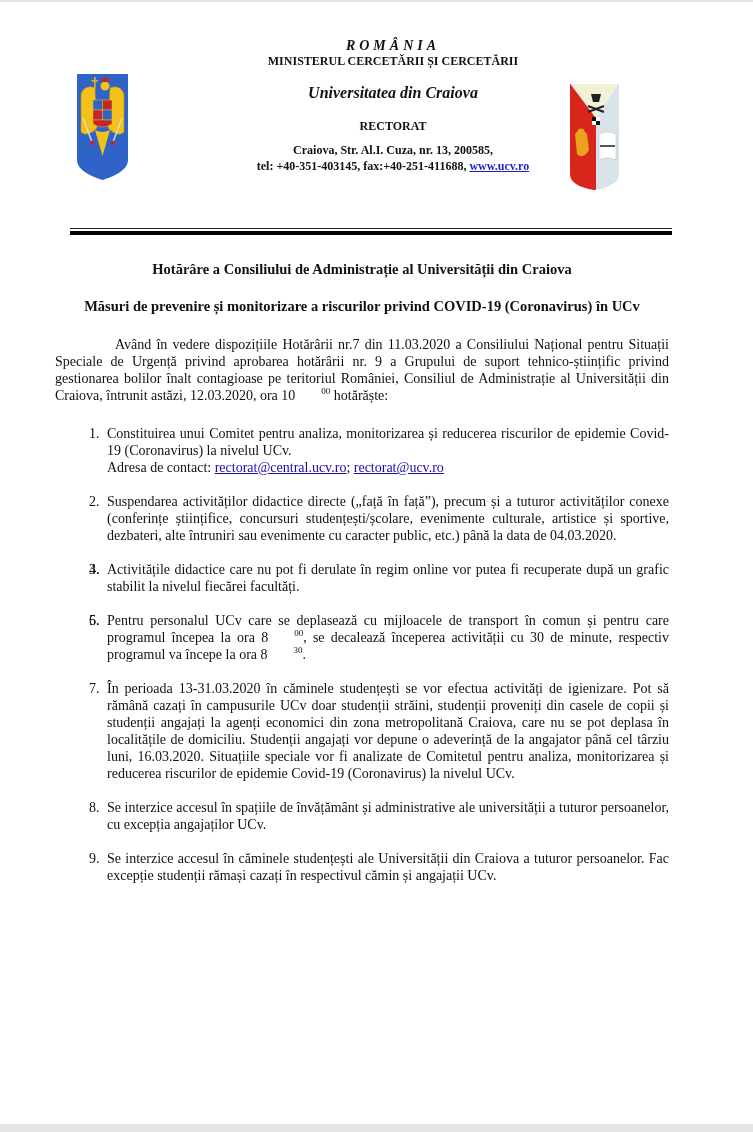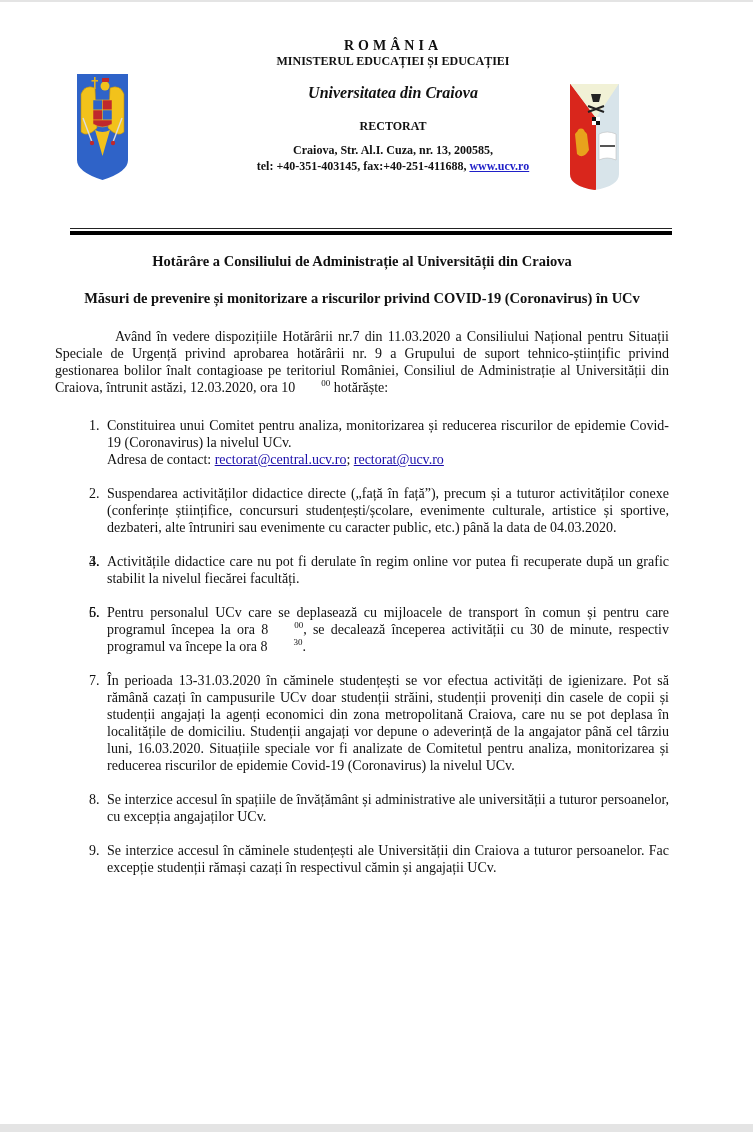--- a/index.html
+++ b/index.html
@@ -14,37 +14,37 @@
   .bottom-band { position: absolute; left: 0; top: 1124px; width: 753px; height: 8px; background: #e4e4e4; }
 
   
   .letterhead { position: absolute; left: 0; top: 0; width: 753px; height: 240px; }
   .crest-left { position: absolute; left: 75px; top: 72px; width: 55px; height: 110px; }
   .crest-right { position: absolute; left: 569px; top: 82px; width: 51px; height: 110px; }
   .head-text {
     position: absolute; left: 233px; top: 38px; width: 320px;
     text-align: center; line-height: 1.15;
   }
-  .head-country { font-weight: bold; font-size: 14px; letter-spacing: 4px; margin-top: 0; }
+  .head-country { font-weight: bold; font-size: 14px; letter-spacing: 4px; margin-top: 0; font-style: italic; }
   .head-ministry { font-weight: bold; font-size: 12px; margin-top: 1px; }
   .head-univ { font-style: italic; font-weight: bold; font-size: 16px; margin-top: 15px; }
   .head-rectorat { font-weight: bold; font-size: 12px; margin-top: 18px; }
   .head-addr { font-weight: bold; font-size: 12px; margin-top: 8px; line-height: 1.35; }
   a.lnk { color: #1a0dab; text-decoration: underline; }
   .head-addr a.lnk { color: #1f1fc8; }
 
   .rule {
     position: absolute; left: 70px; top: 228px; width: 602px; height: 7px;
   }
   .rule .thin { position: absolute; left: 0; top: 0; width: 100%; height: 1px; background: #222; }
   .rule .thick { position: absolute; left: 0; top: 3px; width: 100%; height: 4px; background: #000; }
 
   
   .doc {
-    position: absolute; left: 55px; top: 252px; width: 614px;
+    position: absolute; left: 55px; top: 260px; width: 614px;
     font-size: 14px; line-height: 17px;
   }
   .title {
     text-align: center; font-weight: bold; font-size: 14.5px; margin: 0;
   }
   .title.t1 { margin-top: 1px; }
   .title.t2 { margin-top: 20px; }
   .intro {
     margin-top: 21px; text-align: justify; text-indent: 60px;
   }
@@ -86,21 +86,21 @@
     <path d="M20 58 L27.5 84 L35 58 Q27.5 62 20 58 Z" fill="#f2c21b"></path>
 
     <line x1="8" y1="46" x2="17" y2="70" stroke="#ddd" stroke-width="1.4"></line>
     <line x1="47" y1="46" x2="38" y2="70" stroke="#ddd" stroke-width="1.4"></line>
     <circle cx="17" cy="71" r="2.2" fill="#c0282c"></circle>
     <circle cx="38" cy="71" r="2.2" fill="#c0282c"></circle>
   </svg>
 
   <div class="head-text">
     <div class="head-country">ROMÂNIA</div>
-    <div class="head-ministry">MINISTERUL EDUCAȚIEI ȘI EDUCAȚIEI</div>
+    <div class="head-ministry">MINISTERUL CERCETĂRII ȘI CERCETĂRII</div>
     <div class="head-univ">Universitatea din Craiova</div>
     <div class="head-rectorat">RECTORAT</div>
     <div class="head-addr">
       <div>Craiova, Str. Al.I. Cuza, nr. 13, 200585,</div>
       <div><span>tel: +40-351-403145,  fax:+40-251-411688, </span><a class="lnk" href="#">www.ucv.ro</a></div>
     </div>
   </div>
 
   <svg class="crest-right" viewBox="0 0 51 110">
     <defs>

